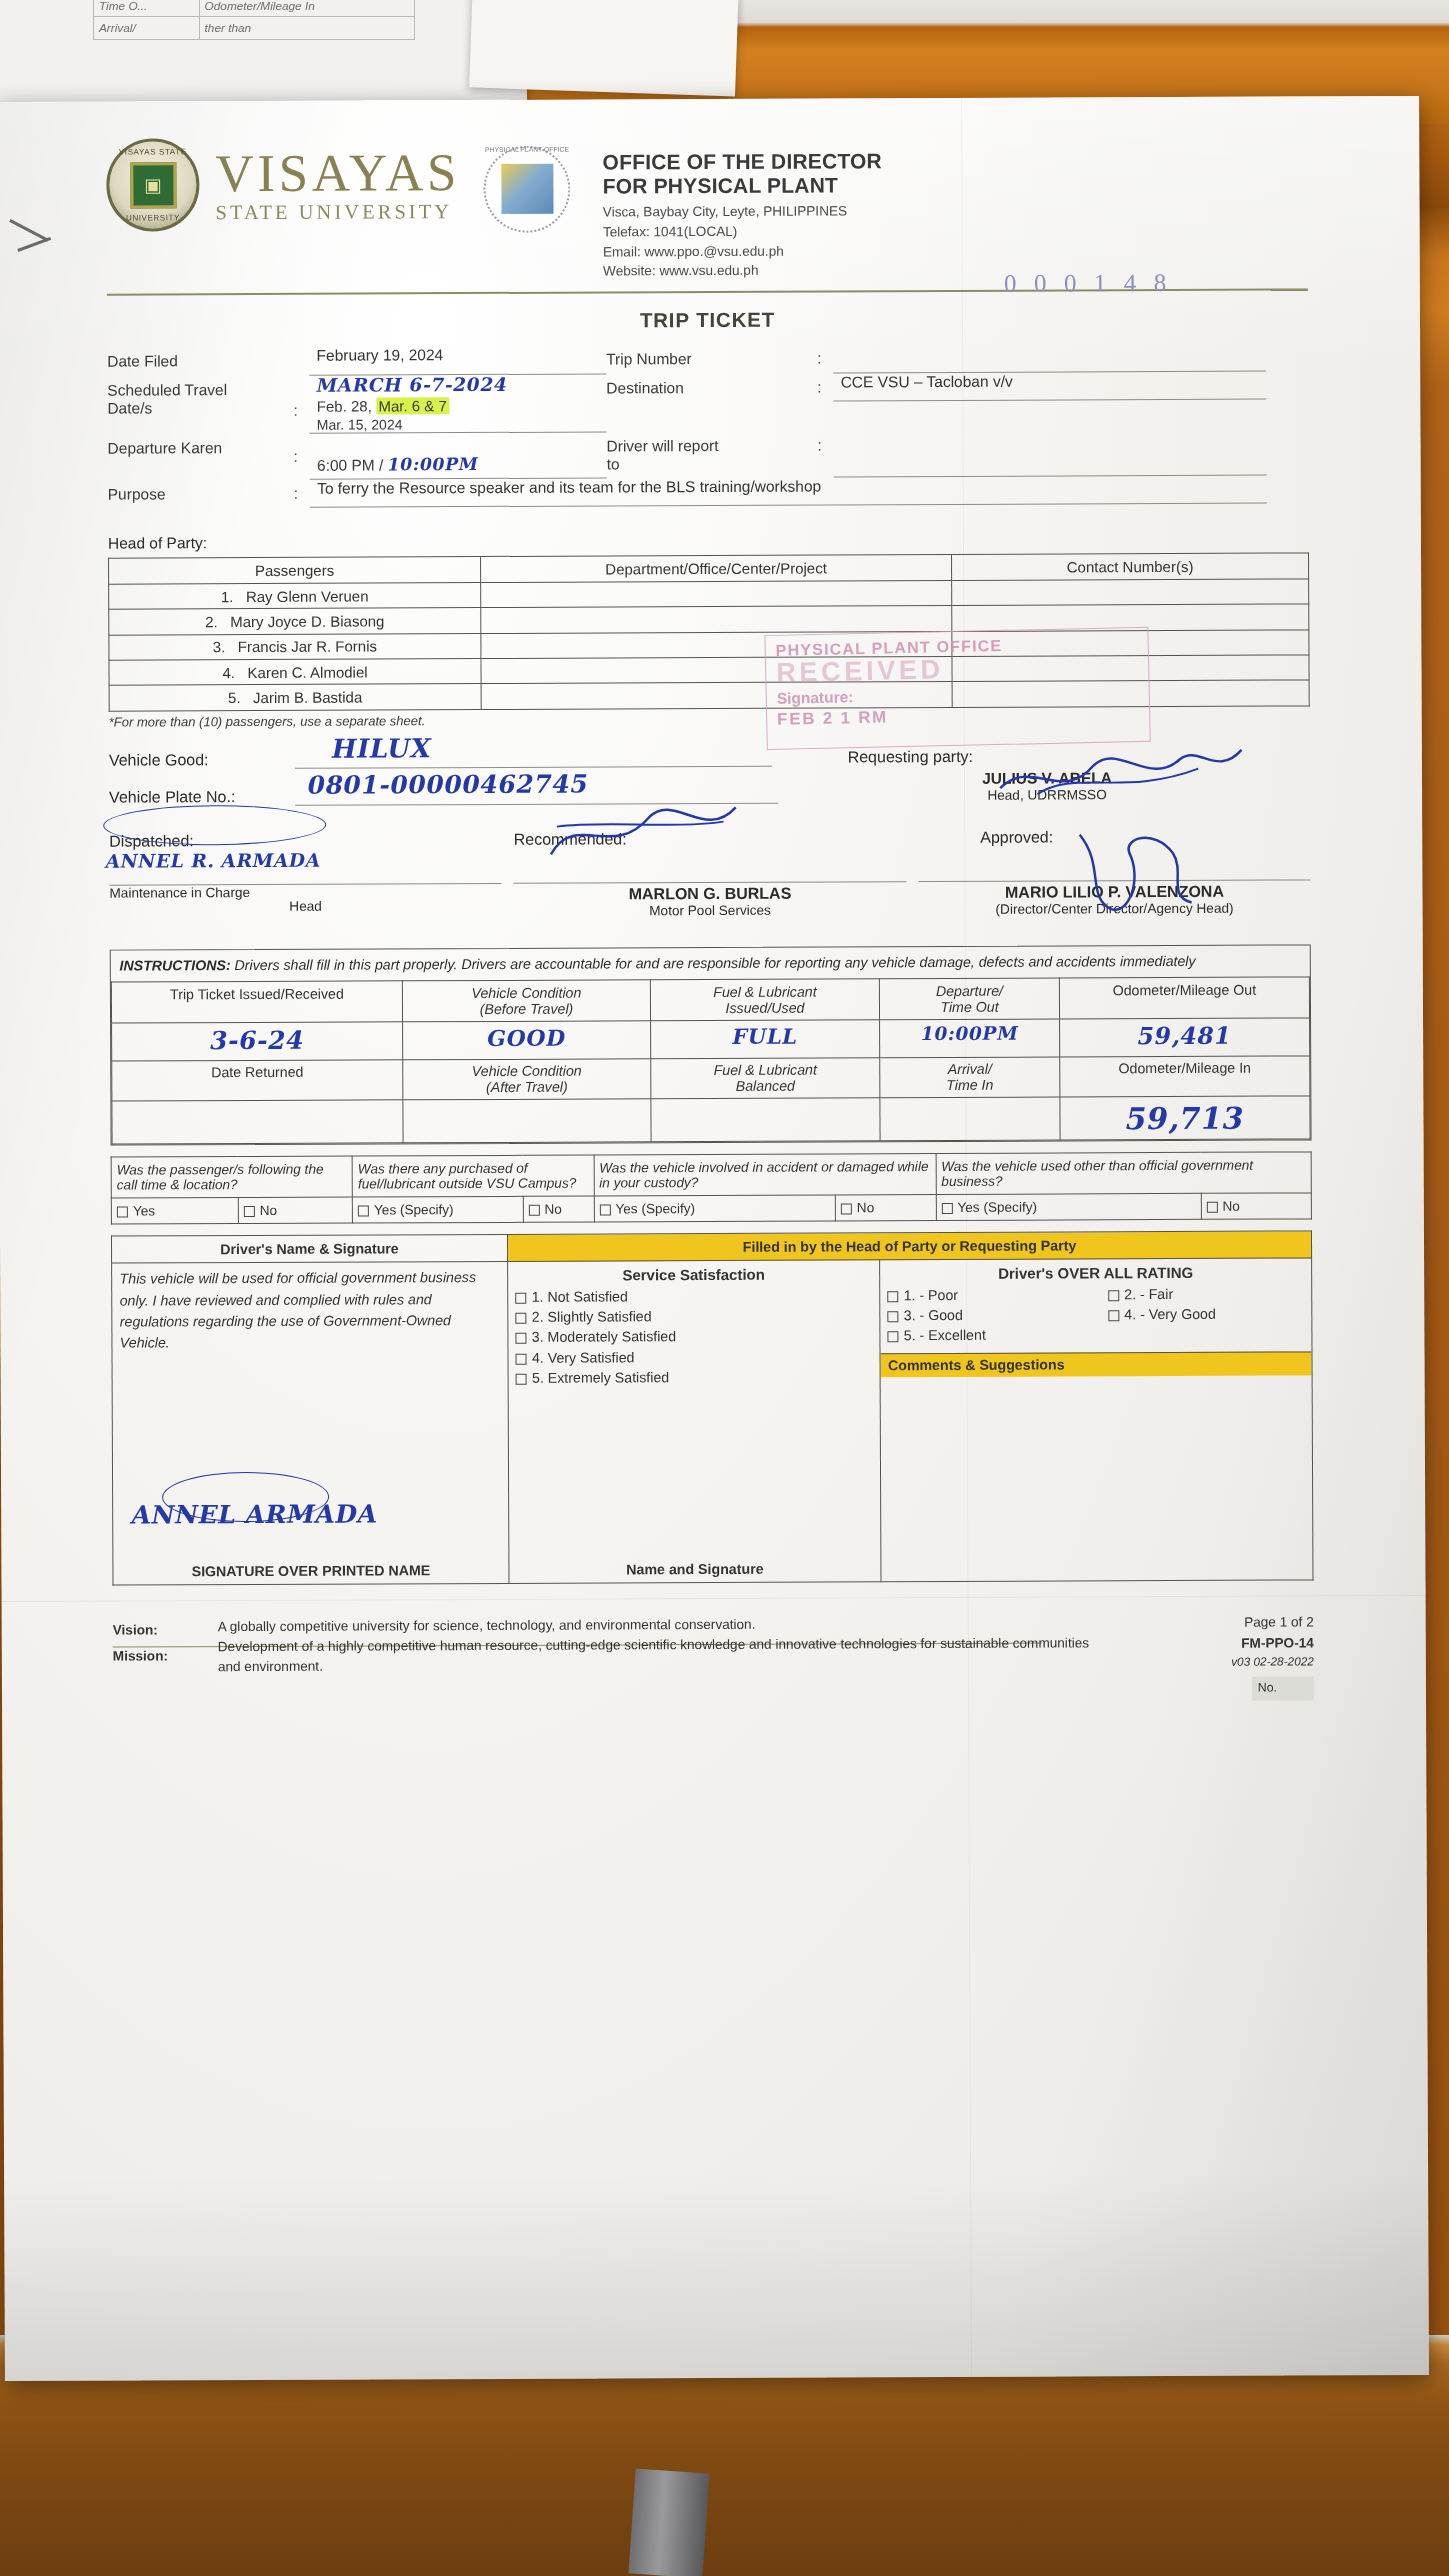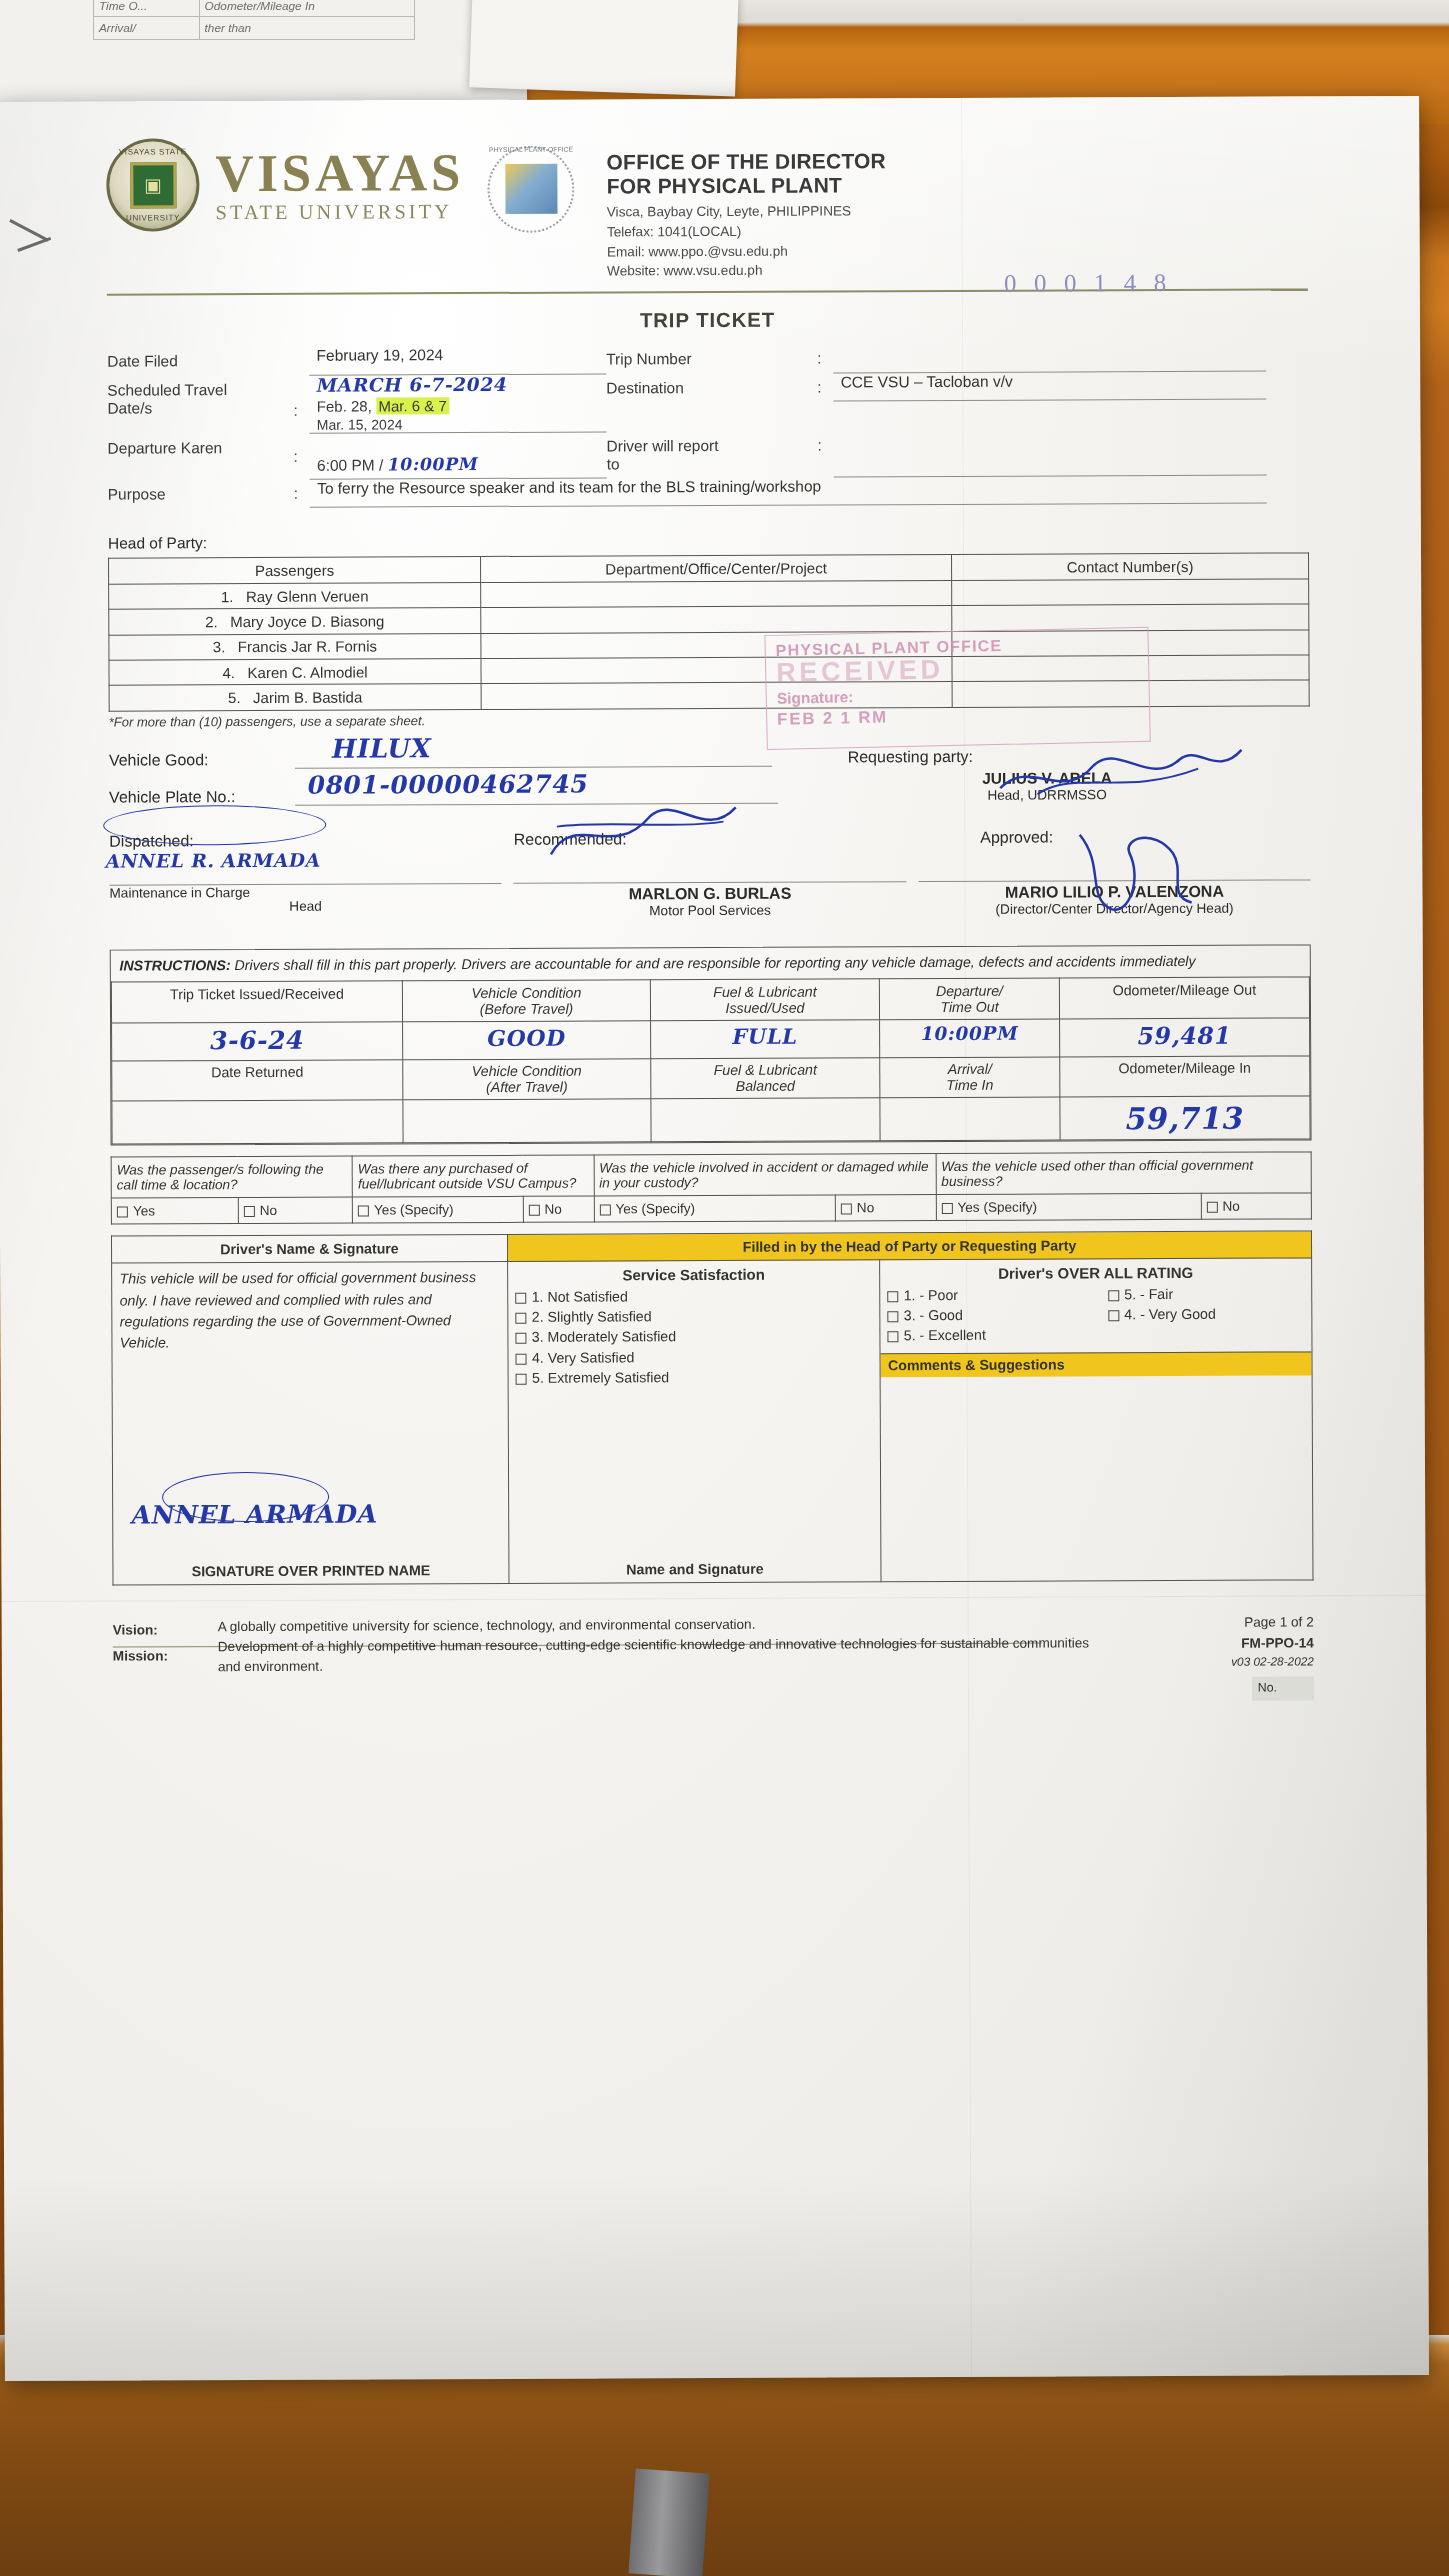--- a/index.html
+++ b/index.html
@@ -91,21 +91,21 @@
   }
   .seal .ring-top, .seal .ring-bot {
     position:absolute; width:100%; text-align:center; font-size:8px; color:#4f4e32; letter-spacing:0.6px;
   }
   .seal .ring-top { top:5.6px; }
   .seal .ring-bot { bottom:5.6px; }
 
   .wordmark { padding-top:11px; }
   .wordmark .v1 {
     font-size:53px; letter-spacing:3.7px; color:#8a8152; line-height:.92;
-    font-family:"Liberation Serif", serif; font-weight:700;
+    font-family:"Liberation Serif", serif; font-weight:400;
   }
   .wordmark .v2 {
     font-size:20.4px; letter-spacing:3.1px; color:#8f875c; margin-top:3.7px;
     font-family:"Liberation Serif", serif;
   }
   .gearlogo {
     width:87px;height:87px;flex:none;position:relative;margin-top:8.7px;margin-left:7.4px;
   }
   .gearlogo .g-ring {
     position:absolute; inset:0; border-radius:50%;
@@ -582,21 +582,21 @@
         <td style="padding:0;">
           <div style="padding:5px 7.4px;">
             <div class="ctrtitle">Driver's OVER ALL RATING</div>
             <div style="display:flex; gap:25px;">
               <div style="flex:1">
                 <div class="opt"><span class="cb"></span><span>1. - Poor</span></div>
                 <div class="opt"><span class="cb"></span><span>3. - Good</span></div>
                 <div class="opt"><span class="cb"></span><span>5. - Excellent</span></div>
               </div>
               <div style="flex:1">
-                <div class="opt"><span class="cb"></span><span>5. - Fair</span></div>
+                <div class="opt"><span class="cb"></span><span>2. - Fair</span></div>
                 <div class="opt"><span class="cb"></span><span>4. - Very Good</span></div>
               </div>
             </div>
           </div>
           <div class="yellow" style="text-align:left; padding:3.7px 7.4px; border-top:1.2px solid #54544f;">Comments &amp; Suggestions</div>
           <div style="height:149px;"></div>
         </td>
       </tr>
     </tbody>
       </table>

